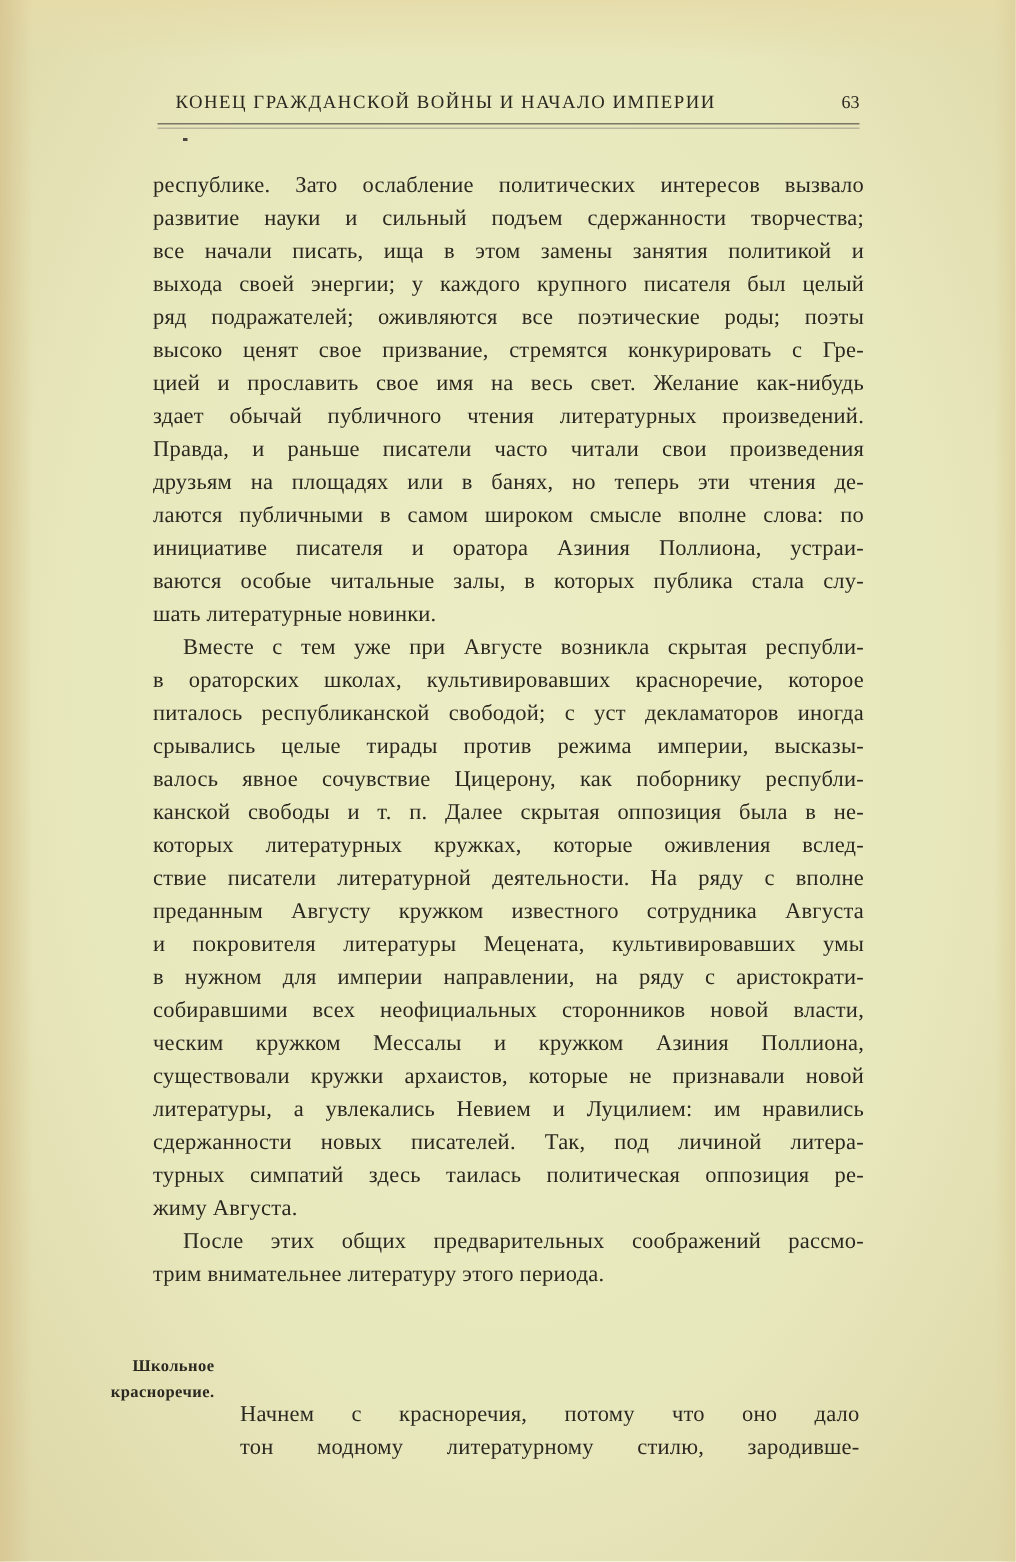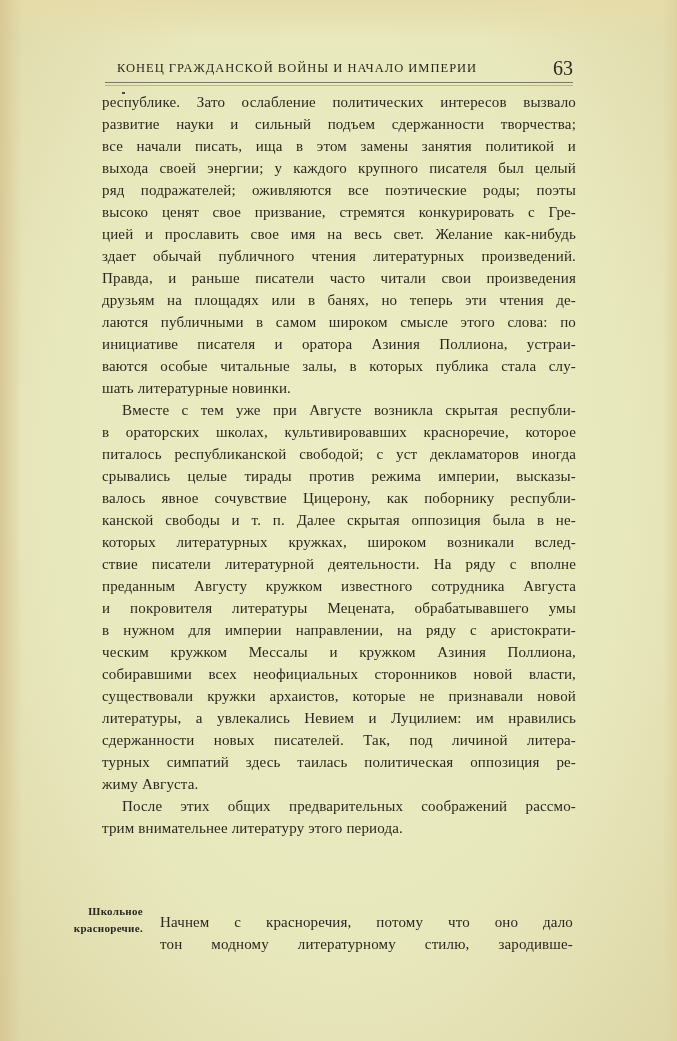--- a/index.html
+++ b/index.html
@@ -26,47 +26,47 @@
     .page {
       position: absolute; left: 105px; top: 58px; width: 468px;
     }
     .running-head {
       display: flex; justify-content: space-between; align-items: center;
       font-size: 12.5px; letter-spacing: 1px; height: 20px;
       padding-left: 12px;
       font-family: Liberation Serif, serif;
     }
     .running-head .title { font-variant: small-caps; }
-    .running-head .pagenum { font-size: 20px; letter-spacing: 0; padding-right: 0; }
+    .running-head .pagenum { font-size: 12px; letter-spacing: 0; padding-right: 0; }
     .rule {
       height: 0; border-top: 1.5px solid #7a7766; margin-top: 4px;
       position: relative;
     }
     .rule::after {
       content: ""; position: absolute; left: 0; right: 0; top: 2px;
       border-top: 1px solid #b7b49a;
     }
     .dot {
       position: absolute; left: 17px; top: 34px; width: 3px; height: 2px; background: #4a4740;
     }
-    .body { position: absolute; left: -3px; top: 33px; width: 474px; }
+    .body { position: absolute; left: -3px; top: 55px; width: 474px; }
     .line {
       height: 22px; line-height: 22px; font-size: 15px;
       text-align: justify; text-align-last: justify; white-space: nowrap;
       overflow: hidden; letter-spacing: 0.15px;
     }
     .line.last { text-align-last: left; }
     .line.indent { padding-left: 20px; }
     .margin-block {
       position: absolute; left: 53px; top: 903px; width: 90px;
       font-size: 11px; font-weight: bold; line-height: 17px; text-align: right;
       letter-spacing: 0.3px;
     }
     .margin-block div { white-space: nowrap; }
-    .side-lines { position: absolute; left: 160px; top: 911px; width: 413px; }
+    .side-lines { position: absolute; left: 160px; top: 932px; width: 413px; }
   </style>
 </head>
 <body>
 
 <div class="edge-top"></div>
 <div class="edge-left"></div>
 <div class="edge-right"></div>
 
 <div class="page">
   <div class="running-head">
@@ -80,37 +80,37 @@
       <div class="line">республике.  Зато ослабление политических интересов вызвало</div>
       <div class="line">развитие науки и сильный подъем сдержанности творчества;</div>
       <div class="line">все начали писать, ища в этом замены занятия политикой и</div>
       <div class="line">выхода своей энергии; у каждого крупного писателя был целый</div>
       <div class="line">ряд подражателей; оживляются все поэтические роды; поэты</div>
       <div class="line">высоко ценят свое призвание, стремятся конкурировать с Гре-</div>
       <div class="line">цией и прославить свое имя на весь свет.  Желание как-нибудь</div>
       <div class="line">здает обычай публичного чтения литературных произведений.</div>
       <div class="line">Правда, и раньше писатели часто читали свои произведения</div>
       <div class="line">друзьям на площадях или в банях, но теперь эти чтения де-</div>
-      <div class="line">лаются публичными в самом широком смысле этого слова: по</div>
+      <div class="line">лаются публичными в самом широком смысле вполне слова: по</div>
       <div class="line">инициативе писателя и оратора Азиния Поллиона, устраи-</div>
       <div class="line">ваются особые читальные залы, в которых публика стала слу-</div>
       <div class="line last">шать литературные новинки.</div>
       <div class="line indent">Вместе с тем  уже при Августе возникла скрытая республи-</div>
       <div class="line">в ораторских школах, культивировавших красноречие, которое</div>
       <div class="line">питалось республиканской свободой; с уст декламаторов иногда</div>
       <div class="line">срывались целые тирады против режима империи, высказы-</div>
       <div class="line">валось явное сочувствие Цицерону, как поборнику республи-</div>
       <div class="line">канской свободы и т. п.  Далее скрытая оппозиция была в не-</div>
-      <div class="line">которых литературных кружках, широком возникали вслед-</div>
+      <div class="line">которых литературных кружках, которые оживления вслед-</div>
       <div class="line">ствие писатели литературной деятельности.  На ряду с вполне</div>
       <div class="line">преданным Августу кружком известного сотрудника Августа</div>
-      <div class="line">и покровителя литературы Мецената, обрабатывавшего умы</div>
+      <div class="line">и покровителя литературы Мецената, культивировавших умы</div>
       <div class="line">в нужном для империи направлении, на ряду с аристократи-</div>
+      <div class="line">собиравшими всех неофициальных сторонников новой власти,</div>
       <div class="line">ческим кружком Мессалы и кружком Азиния Поллиона,</div>
-      <div class="line">собиравшими всех неофициальных сторонников новой власти,</div>
       <div class="line">существовали кружки архаистов, которые не признавали новой</div>
       <div class="line">литературы, а увлекались Невием и Луцилием: им нравились</div>
       <div class="line">сдержанности новых писателей.  Так, под личиной литера-</div>
       <div class="line">турных симпатий здесь таилась политическая оппозиция ре-</div>
       <div class="line last">жиму Августа.</div>
       <div class="line indent">После этих общих предварительных соображений рассмо-</div>
       <div class="line last">трим внимательнее литературу этого периода.</div>
     </div>
 </div>
 

